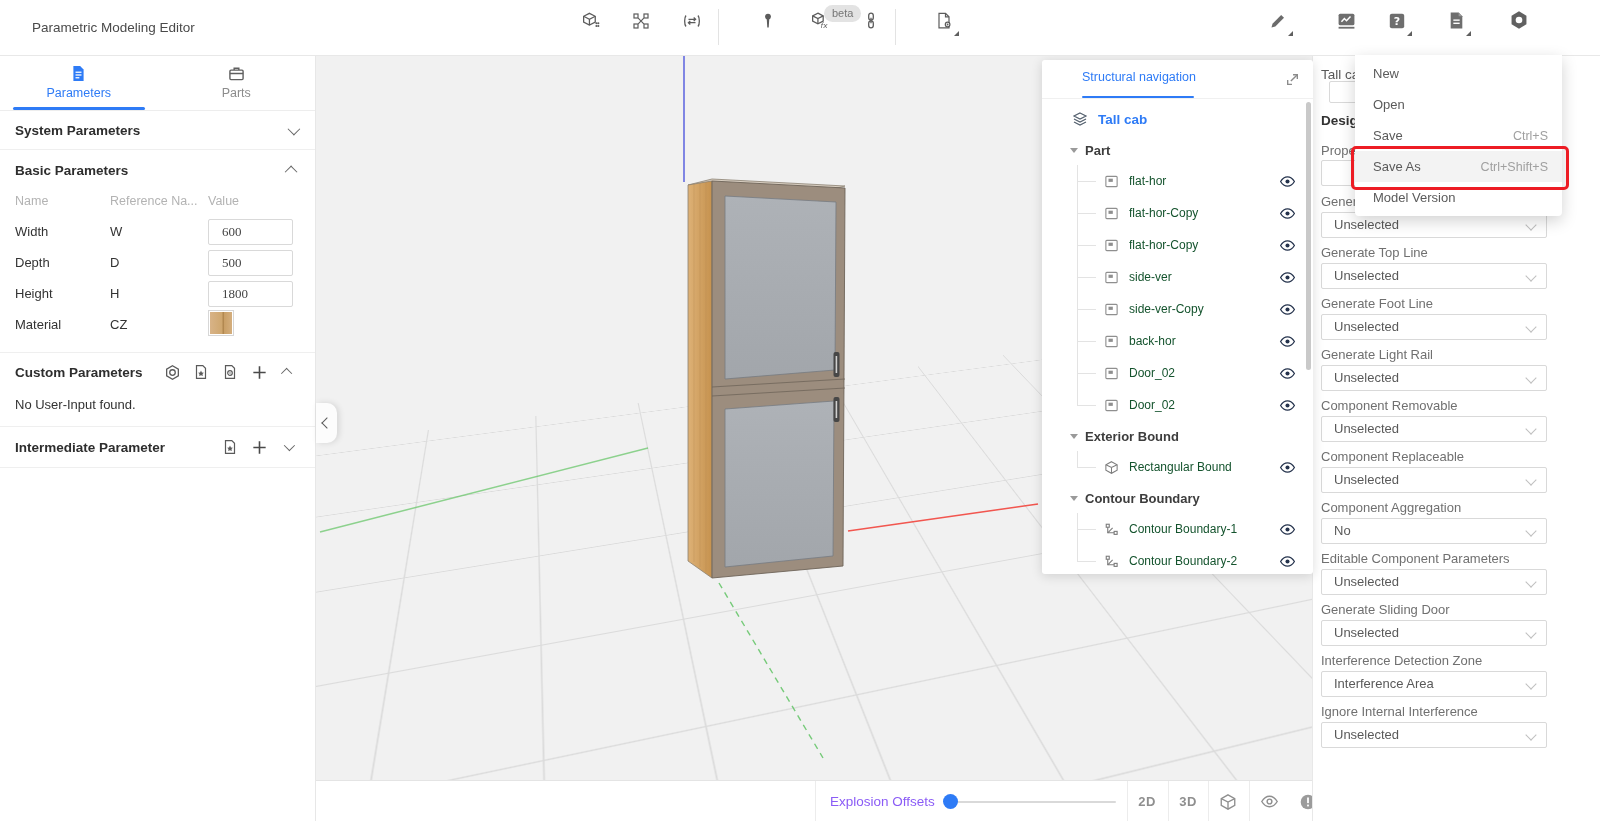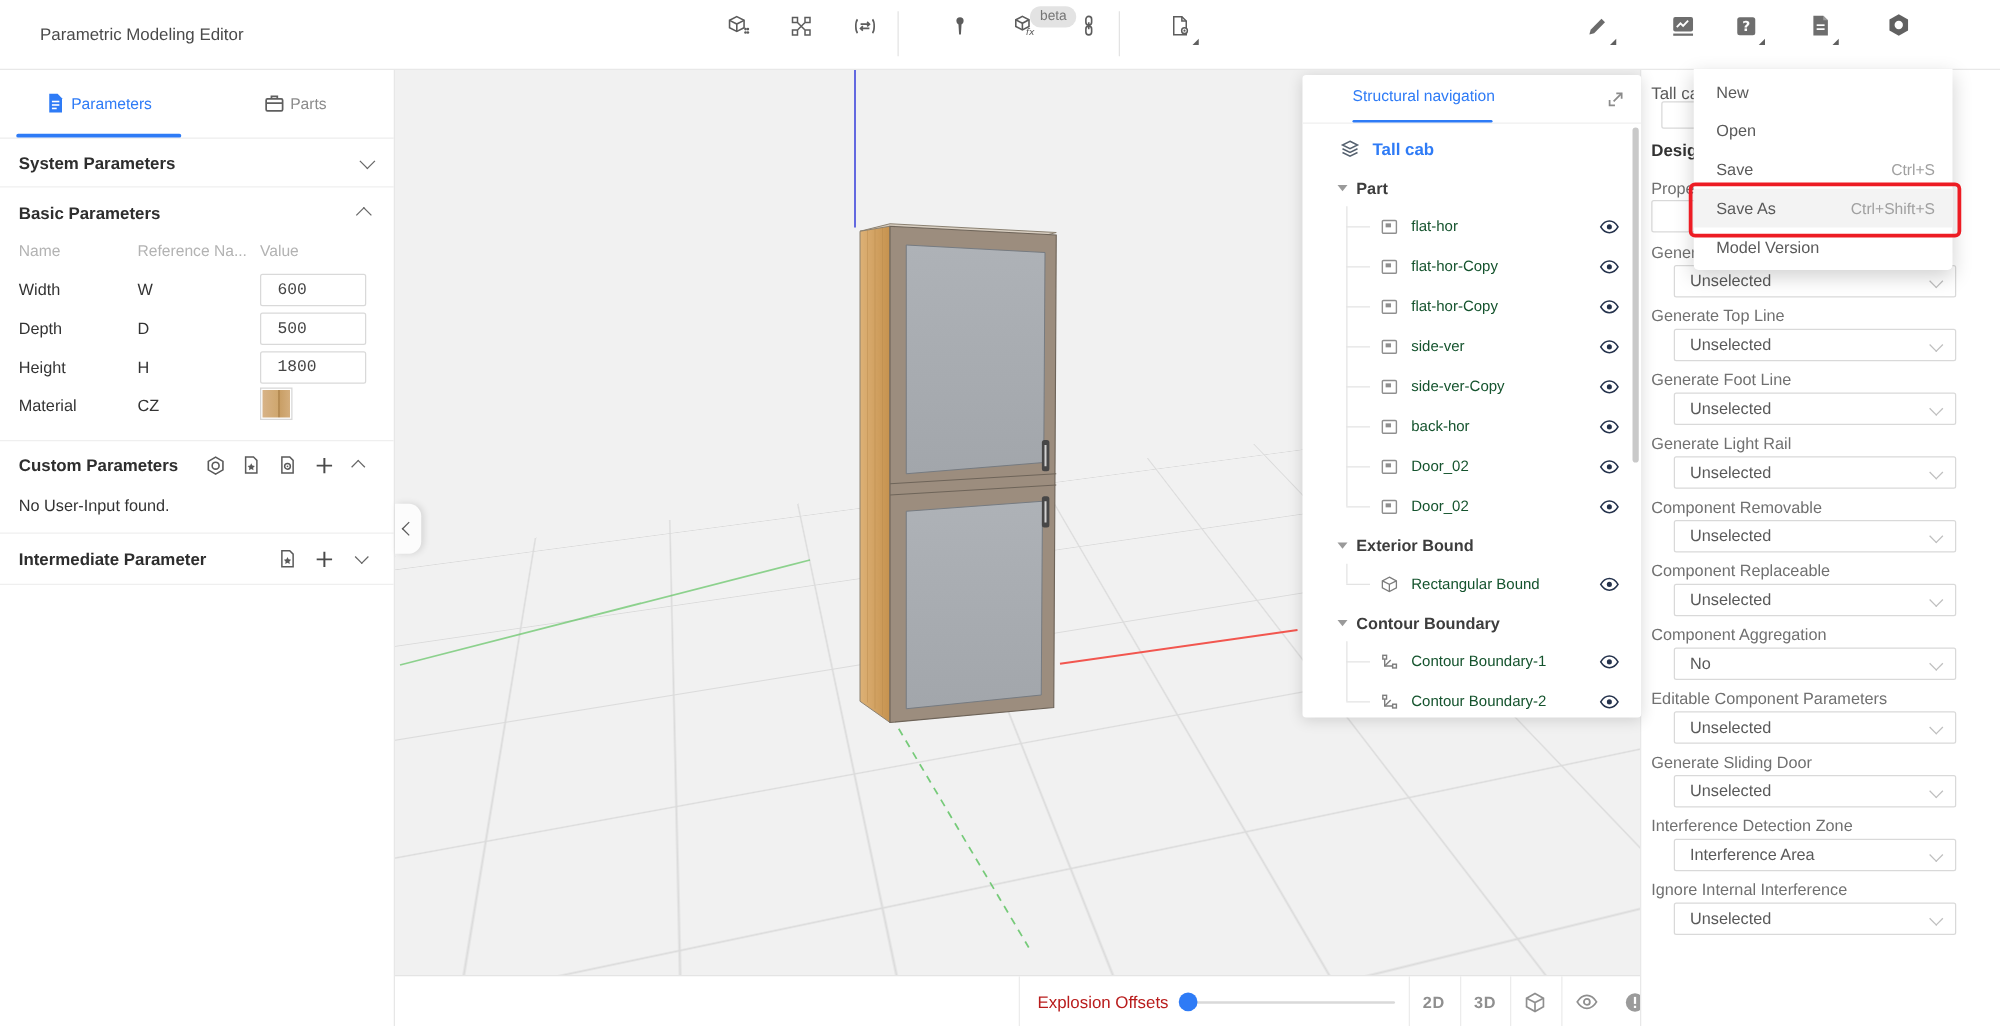--- a/index.html
+++ b/index.html
@@ -11,39 +11,39 @@
   .ibtn{position:absolute;top:4px;width:26px;height:26px;display:flex;align-items:flex-end;justify-content:center;
         background:none;border:none;padding:0;cursor:pointer;}
   .tb-divider{position:absolute;top:9px;width:1px;height:36px;background:#e3e3e3;}
   .beta-pill{position:absolute;left:824px;top:5px;height:17px;line-height:17px;padding:0 8px;border-radius:9px;
              background:#e3e3e3;color:#757575;font-size:11px;z-index:31;}
   .corner-caret{position:absolute;right:-2px;bottom:-6px;width:0;height:0;border-style:solid;
                 border-width:0 0 5px 5px;border-color:transparent transparent #5f5f5f transparent;}
   
   .sidebar{position:absolute;left:0;top:55px;width:315px;height:766px;background:#fff;border-right:1px solid #e7e7e7;z-index:10;}
   .tabs{display:flex;height:55px;border-bottom:1px solid #ededed;}
-  .tab{flex:1;display:flex;flex-direction:row;align-items:center;justify-content:center;gap:4px;position:relative;
+  .tab{flex:1;display:flex;flex-direction:column;align-items:center;justify-content:center;gap:4px;position:relative;
        color:#8c8c8c;font-size:12.5px;cursor:pointer;}
   .tab.active{color:#2e7bf6;}
   .tab.active .tab-underline{position:absolute;left:13px;right:13px;bottom:0;height:3px;border-radius:2px;background:#2e7bf6;}
   .sec-head{display:flex;align-items:center;padding:0 18px 0 15px;font-weight:bold;font-size:13.5px;color:#2e2e2e;gap:10px;}
   .sec-head .spacer{flex:1;}
   .row-sys{height:38px;border-bottom:1px solid #efefef;}
   .row-basic{height:40px;}
   .chev{display:inline-block;width:8px;height:8px;border-right:1.6px solid #666;border-bottom:1.6px solid #666;}
   .chev.down{transform:rotate(45deg) translateY(-2px);}
   .chev.up{transform:rotate(-135deg) translateY(-2px);}
   .ptable{padding:4px 0 12px 0;border-bottom:1px solid #efefef;}
   .ptable-head{display:flex;height:22px;color:#b3b3b3;font-size:12.5px;}
   .ptable-row{display:flex;height:31px;align-items:center;font-size:13px;color:#333;}
   .col-name{width:95px;padding-left:15px;}
   .col-ref{width:98px;}
   .col-val{width:90px;}
   .pinput{width:70px;height:24px;border:1px solid #d9d9d9;border-radius:2px;background:#fff;color:#444;
-          font-size:13px;padding:0 0 0 13px;font-family:Liberation Mono, monospace;}
+          font-size:13px;padding:0 0 0 13px;font-family:Liberation Serif, serif;}
   .pswatch{width:22px;height:22px;border:1px solid #d7d7d7;background:#fff;padding:1px;cursor:pointer;}
   .wood{display:block;width:100%;height:100%;
         background:linear-gradient(90deg,#d8b387 0%,#cfa76f 55%,#a67c44 60%,#c99f66 64%,#d4ae7d 100%);}
   .mini-icons{display:flex;align-items:center;gap:11px;}
   .mini-btn{background:none;border:none;padding:0;width:18px;height:18px;display:flex;align-items:center;justify-content:center;cursor:pointer;}
   .row-custom{height:38px;}
   .empty-text{padding:6px 15px 14px;font-size:13px;color:#333;border-bottom:1px solid #efefef;}
   .row-inter{height:40px;border-bottom:1px solid #efefef;}
   
   .handle{position:absolute;width:21px;height:40px;background:#fcfcfc;display:flex;align-items:center;justify-content:center;
@@ -57,21 +57,21 @@
   .viewport{position:absolute;left:316px;top:55px;width:996px;height:725px;background:#f1f1f1;overflow:hidden;}
   .floor{position:absolute;left:50%;top:325px;width:3200px;height:2300px;margin-left:-1600px;
          background-color:#f1f1f1;
          background-image:repeating-linear-gradient(90deg,#dbdbdb 0 1px,transparent 1px 95px),
                           repeating-linear-gradient(0deg,#dbdbdb 0 1px,transparent 1px 95px);
          transform-origin:50% 0;transform:perspective(950px) rotateX(61deg) rotateZ(-15deg);}
   .scene{position:absolute;left:0;top:0;z-index:2;}
   
   .bottombar{position:absolute;left:316px;top:780px;width:996px;height:41px;background:#fff;border-top:1px solid #e4e4e4;z-index:11;}
   .bb-div{position:absolute;top:0;width:1px;height:41px;background:#ececec;}
-  .bb-label{position:absolute;left:514px;top:0;height:41px;line-height:41px;color:#b91c1c;font-size:13.5px;}
+  .bb-label{position:absolute;left:514px;top:0;height:41px;line-height:41px;color:#8b5cf6;font-size:13.5px;}
   .slider-track{position:absolute;left:640px;top:20px;width:160px;height:2px;background:#d9d9d9;border-radius:1px;}
   .slider-dot{position:absolute;left:627px;top:13px;width:15px;height:15px;border-radius:50%;background:#2e7bf6;cursor:pointer;}
   .bb-btn{position:absolute;top:0;width:40px;height:41px;display:flex;align-items:center;justify-content:center;
           background:none;border:none;padding:0;color:#8f8f8f;font-size:13px;font-weight:bold;letter-spacing:.5px;cursor:pointer;}
   
   .navpanel{position:absolute;left:1042px;top:60px;width:271px;height:514px;background:#fff;border-radius:3px;
             box-shadow:0 2px 12px rgba(0,0,0,.14);z-index:20;overflow:hidden;}
   .nav-head{position:relative;height:38px;border-bottom:1px solid #f0f0f0;}
   .nav-tab{position:absolute;left:40px;top:10px;font-size:12.5px;color:#2e7bf6;cursor:pointer;}
   .nav-underline{position:absolute;left:40px;bottom:0;width:112px;height:2.5px;background:#2e7bf6;border-radius:2px;}
@@ -94,21 +94,21 @@
   .rightpanel{position:absolute;left:1312px;top:55px;width:288px;height:766px;background:#fff;border-left:1px solid #e8e8e8;z-index:15;}
   .rp-title{position:absolute;left:8px;top:12px;font-size:13.5px;color:#595959;white-space:nowrap;}
   .rp-miniinput{position:absolute;left:16px;top:26px;width:216px;height:20px;border:1px solid #d9d9d9;border-radius:2px;background:#fff;}
   .rp-heading{position:absolute;left:8px;top:58px;font-size:13.5px;font-weight:bold;color:#333;white-space:nowrap;}
   .rp-label-prop{position:absolute;left:8px;top:88px;font-size:13px;color:#707070;white-space:nowrap;}
   .rp-input{position:absolute;left:8px;top:105px;width:224px;height:24px;border:1px solid #d9d9d9;border-radius:2px;background:#fff;}
   .rp-fields{position:absolute;left:8px;top:139px;width:240px;}
   .field{height:41px;margin-bottom:10px;position:relative;}
   .field-label{font-size:13px;color:#707070;white-space:nowrap;display:block;height:15px;}
   .selectbox{position:absolute;left:0;top:18px;width:212px;height:24px;border:1px solid #d9d9d9;border-radius:2px;
-             background:#fff;line-height:24px;padding-left:12px;color:#595959;font-size:13px;cursor:pointer;margin-left:18px;}
+             background:#fff;line-height:24px;padding-left:12px;color:#595959;font-size:13px;cursor:pointer;}
   .schev{position:absolute;right:11px;top:8px;width:7px;height:7px;border-right:1.4px solid #bfbfbf;border-bottom:1.4px solid #bfbfbf;
          transform:rotate(45deg);}
   
   .menu{position:absolute;left:1355px;top:55px;width:207px;background:#fff;box-shadow:0 5px 16px rgba(0,0,0,.18);
         border-radius:0 0 4px 4px;padding:3px 0;z-index:40;}
   .menu-item{display:flex;justify-content:space-between;align-items:center;height:31px;padding:0 14px 0 18px;
              font-size:13px;color:#5a5a5a;cursor:pointer;}
   .menu-item.hl{background:#f3f3f3;}
   .menu-shortcut{color:#a0a0a0;font-size:12.5px;}
   .red-annotation{position:absolute;left:1351px;top:146px;width:212px;height:38px;border:3px solid #ed1c24;

